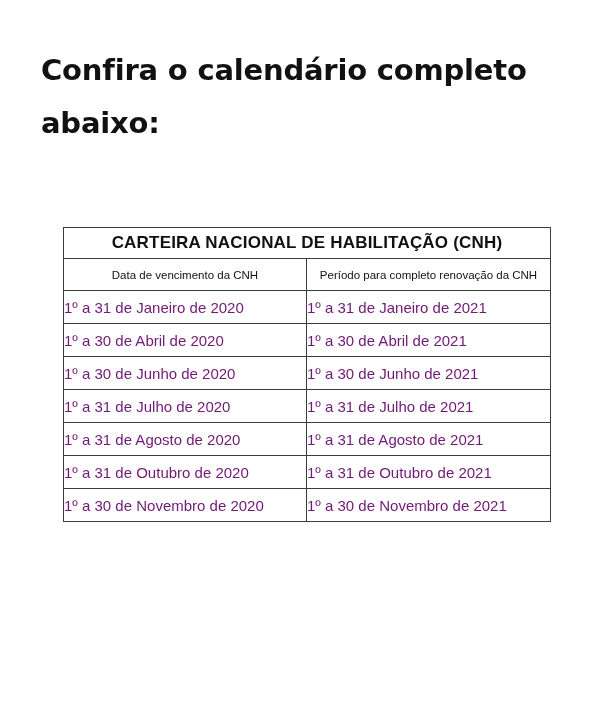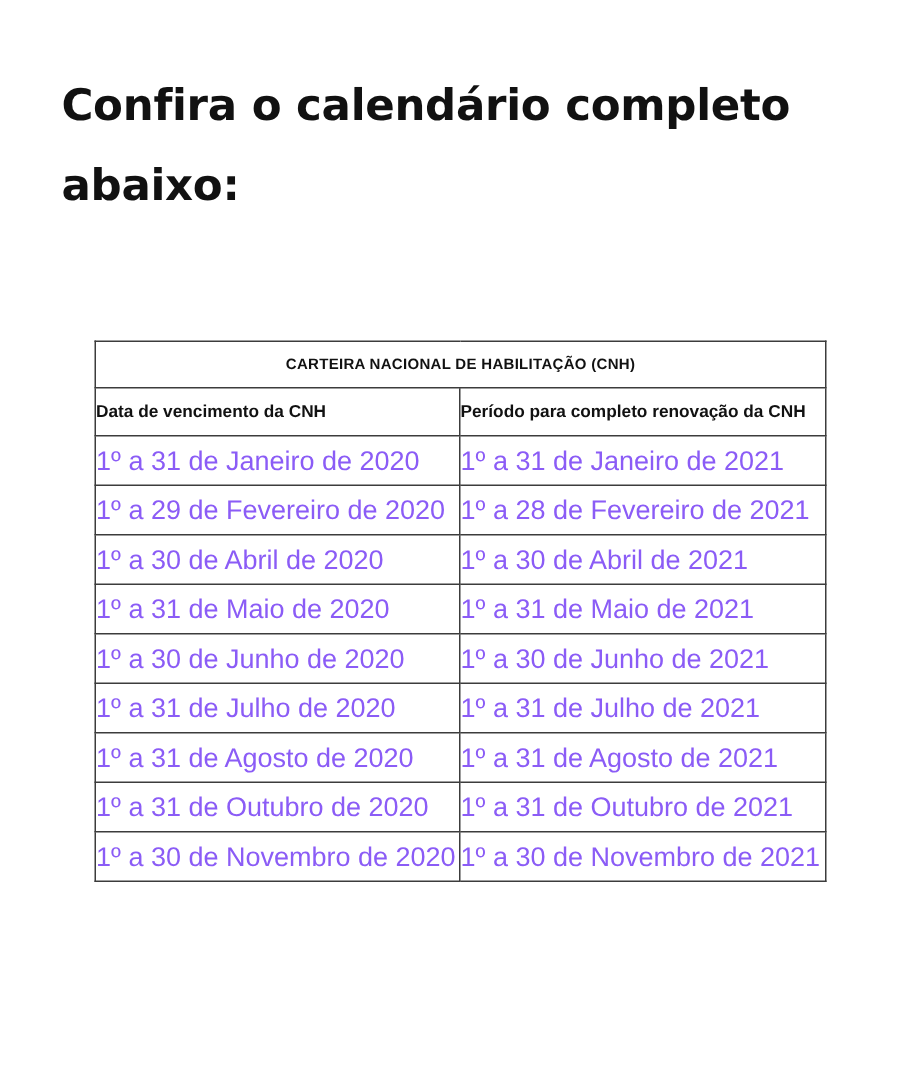--- a/index.html
+++ b/index.html
@@ -49,36 +49,36 @@
     background: #ffffff;
   }
   table.cnh td, table.cnh th {
     border: 1px solid #3c3c3c;
     padding: 0;
     vertical-align: middle;
   }
   .title-cell {
     height: 30px;
     text-align: center;
-    font-size: 10px;
+    font-size: 17px;
     font-weight: bold;
     letter-spacing: 0.2px;
     color: #111;
   }
   .col-head {
     height: 31px;
-    text-align: left;
+    text-align: center;
     font-size: 11.5px;
-    font-weight: bold;
+    font-weight: normal;
     color: #111;
   }
   .data-cell {
     height: 32px;
-    font-size: 18px;
-    color: #8b5cf6;
+    font-size: 15px;
+    color: #701a75;
     padding-left: 9px;
   }
   .col-a { width: 243px; }
   .col-b { width: 244px; }
 </style>
 </head>
 <body>
 
 <div class="page">
 
@@ -99,30 +99,22 @@
         </tr>
         <tr>
           <td class="col-head">Data de vencimento da CNH</td>
           <td class="col-head">Período para completo renovação da CNH</td>
         </tr>
         <tr>
           <td class="data-cell">1º a 31 de Janeiro de 2020</td>
           <td class="data-cell">1º a 31 de Janeiro de 2021</td>
         </tr>
         <tr>
-          <td class="data-cell">1º a 29 de Fevereiro de 2020</td>
-          <td class="data-cell">1º a 28 de Fevereiro de 2021</td>
-        </tr>
-        <tr>
           <td class="data-cell">1º a 30 de Abril de 2020</td>
           <td class="data-cell">1º a 30 de Abril de 2021</td>
-        </tr>
-        <tr>
-          <td class="data-cell">1º a 31 de Maio de 2020</td>
-          <td class="data-cell">1º a 31 de Maio de 2021</td>
         </tr>
         <tr>
           <td class="data-cell">1º a 30 de Junho de 2020</td>
           <td class="data-cell">1º a 30 de Junho de 2021</td>
         </tr>
         <tr>
           <td class="data-cell">1º a 31 de Julho de 2020</td>
           <td class="data-cell">1º a 31 de Julho de 2021</td>
         </tr>
         <tr>

